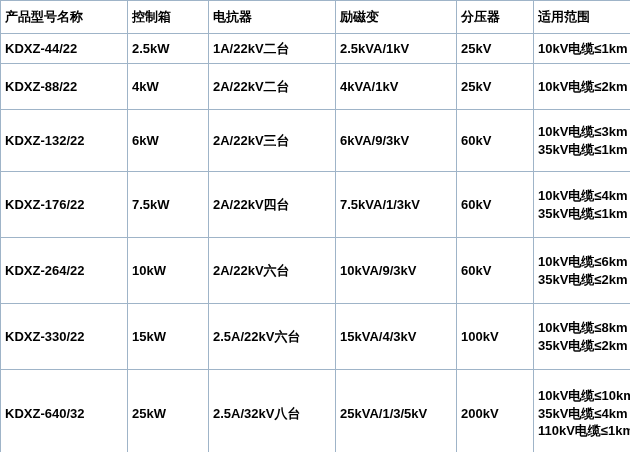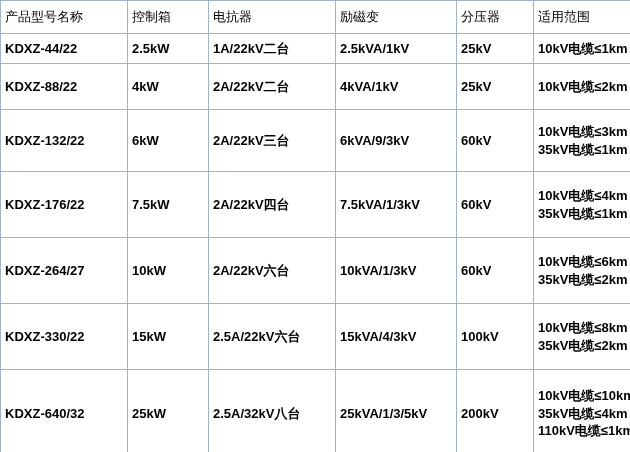--- a/index.html
+++ b/index.html
@@ -25,21 +25,21 @@
     font-size: 13px;
     font-weight: bold;
     text-align: left;
     vertical-align: middle;
     padding: 2px 4px;
     line-height: 1.35;
     color: #000;
     word-break: break-all;
   }
   #spec-table thead th {
-    font-weight: normal;
+    font-weight: bold;
     height: 28px;
   }
   .col-model   { width: 118px; }
   .col-box     { width: 72px; }
   .col-reactor { width: 118px; border-radius: 7px; }
   .col-exc     { width: 112px; }
   .col-div     { width: 68px; }
   .col-range   { width: 142px; }
   .range-list {
     display: block;
@@ -108,24 +108,24 @@
         <td class="col-exc">7.5kVA/1/3kV</td>
         <td class="col-div">60kV</td>
         <td class="col-range">
           <span class="range-list">
             <span>10kV电缆≤4km</span>
             <span>35kV电缆≤1km</span>
           </span>
         </td>
       </tr>
       <tr style="height: 66px;">
-        <td class="col-model">KDXZ-264/27</td>
+        <td class="col-model">KDXZ-264/22</td>
         <td class="col-box">10kW</td>
         <td class="col-reactor">2A/22kV六台</td>
-        <td class="col-exc">10kVA/1/3kV</td>
+        <td class="col-exc">10kVA/9/3kV</td>
         <td class="col-div">60kV</td>
         <td class="col-range">
           <span class="range-list">
             <span>10kV电缆≤6km</span>
             <span>35kV电缆≤2km</span>
           </span>
         </td>
       </tr>
       <tr style="height: 66px;">
         <td class="col-model">KDXZ-330/22</td>

